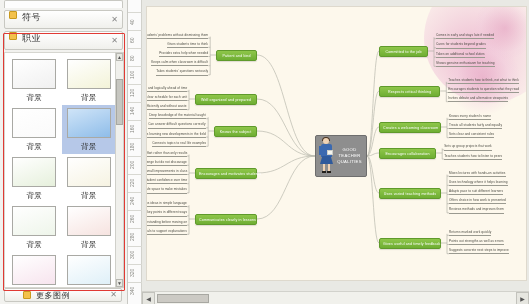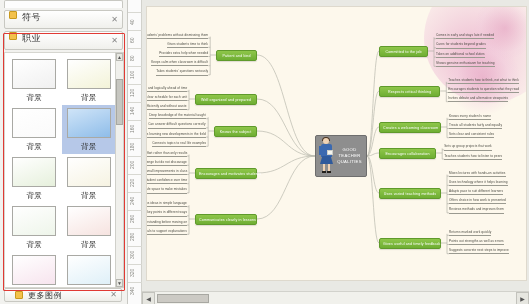--- a/index.html
+++ b/index.html
@@ -84,21 +84,21 @@
     position:absolute; left:0; width:7px; height:8px;
     background:#e8e8e2; border:1px solid #b8b8b2; font-size:5px;
     display:flex;align-items:center;justify-content:center;color:#555;
   }
 
   
   #bottom-strip {
     position:absolute; left:4px; bottom:2px; width:118px; height:14px;
     background:linear-gradient(#ffffff,#eeeee9);
     border:1px solid #c8c8c2; border-radius:2px;
-    display:flex; align-items:center; padding-left:10px;
+    display:flex; align-items:center; padding-left:18px;
   }
 
   
   #ruler {
     position:absolute; left:128px; top:0; width:14px; height:304px;
     background:#fbfbfb; border-right:1px solid #d2d2cc;
   }
   .rtick {
     position:absolute; left:0; width:14px; height:1px; background:#d8d8d2;
   }

